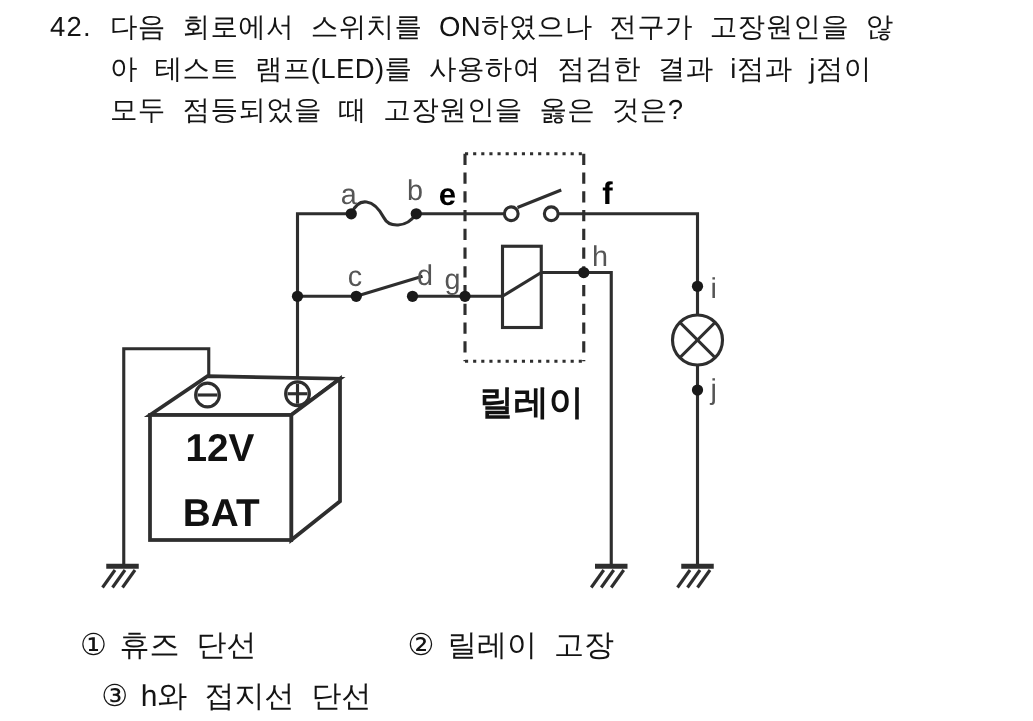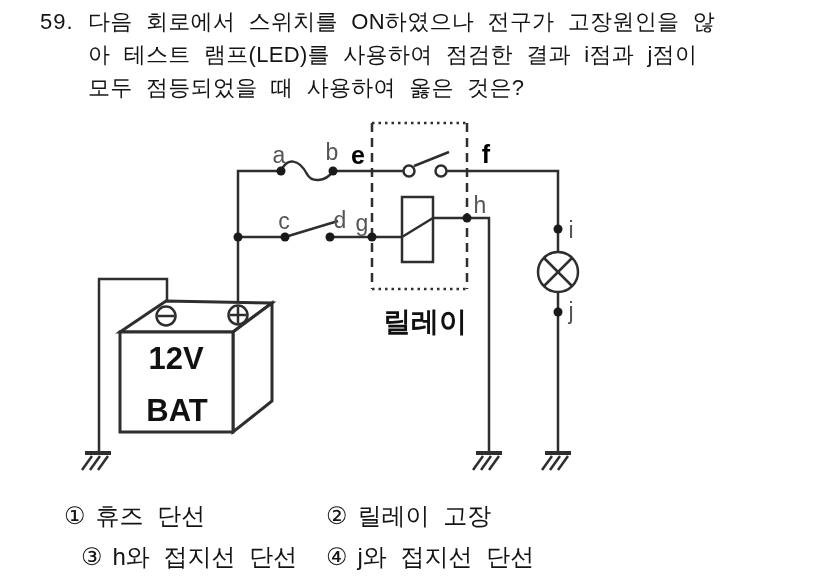--- a/index.html
+++ b/index.html
@@ -38,23 +38,23 @@
   .pt-label{font-size:23px;fill:#555;}
   .node-label{font-size:25px;font-weight:bold;fill:#000;}
   .relay-label{font-size:28px;font-weight:bold;fill:#111;}
   .bat-label{font-size:31px;font-weight:bold;fill:#111;}
 </style>
 </head>
 <body>
 
 <div class="page">
 
-  <div class="q-line" style="left:40px;top:8px;"><span class="q-num">59.</span><span>다음 회로에서 스위치를 ON하였으나 전구가 고장원인을 않</span></div>
+  <div class="q-line" style="left:40px;top:8px;"><span class="q-num">42.</span><span>다음 회로에서 스위치를 ON하였으나 전구가 고장원인을 않</span></div>
   <div class="q-line" style="left:88px;top:41px;"><span>아 테스트 램프(LED)를 사용하여 점검한 결과 i점과 j점이</span></div>
-  <div class="q-line" style="left:88px;top:74px;"><span>모두 점등되었을 때 사용하여 옳은 것은?</span></div>
+  <div class="q-line" style="left:88px;top:74px;"><span>모두 점등되었을 때 고장원인을 옳은 것은?</span></div>
 
   <svg width="826" height="577" viewBox="0 0 826 577">
 
     <g stroke="#2e2e2e" stroke-width="2.5" fill="none" stroke-linejoin="miter">
       <path d="M238,306 V171 H281"></path>
       <path d="M281,171 C287,157 299,159 307,174 C311,182 325,183 333,171"></path>
       <path d="M333,171 H403"></path>
       <path d="M447,171 H558 V252"></path>
       <path d="M558,292 V452"></path>
       <path d="M238,237 H285"></path>
@@ -141,15 +141,14 @@
     <text x="486" y="163" text-anchor="middle" class="node-label">f</text>
 
     <text x="425" y="331" text-anchor="middle" class="relay-label">릴레이</text>
     <text x="176" y="369" text-anchor="middle" class="bat-label">12V</text>
     <text x="177" y="421" text-anchor="middle" class="bat-label">BAT</text>
   </svg>
 
   <div class="opt" style="left:64px;top:500px;"><span class="circ">①</span><span>휴즈 단선</span></div>
   <div class="opt" style="left:326px;top:500px;"><span class="circ">②</span><span>릴레이 고장</span></div>
   <div class="opt" style="left:81px;top:541px;"><span class="circ">③</span><span>h와 접지선 단선</span></div>
-  <div class="opt" style="left:326px;top:541px;"><span class="circ">④</span><span>j와 접지선 단선</span></div>
 
 </div>
 
 </body></html>

